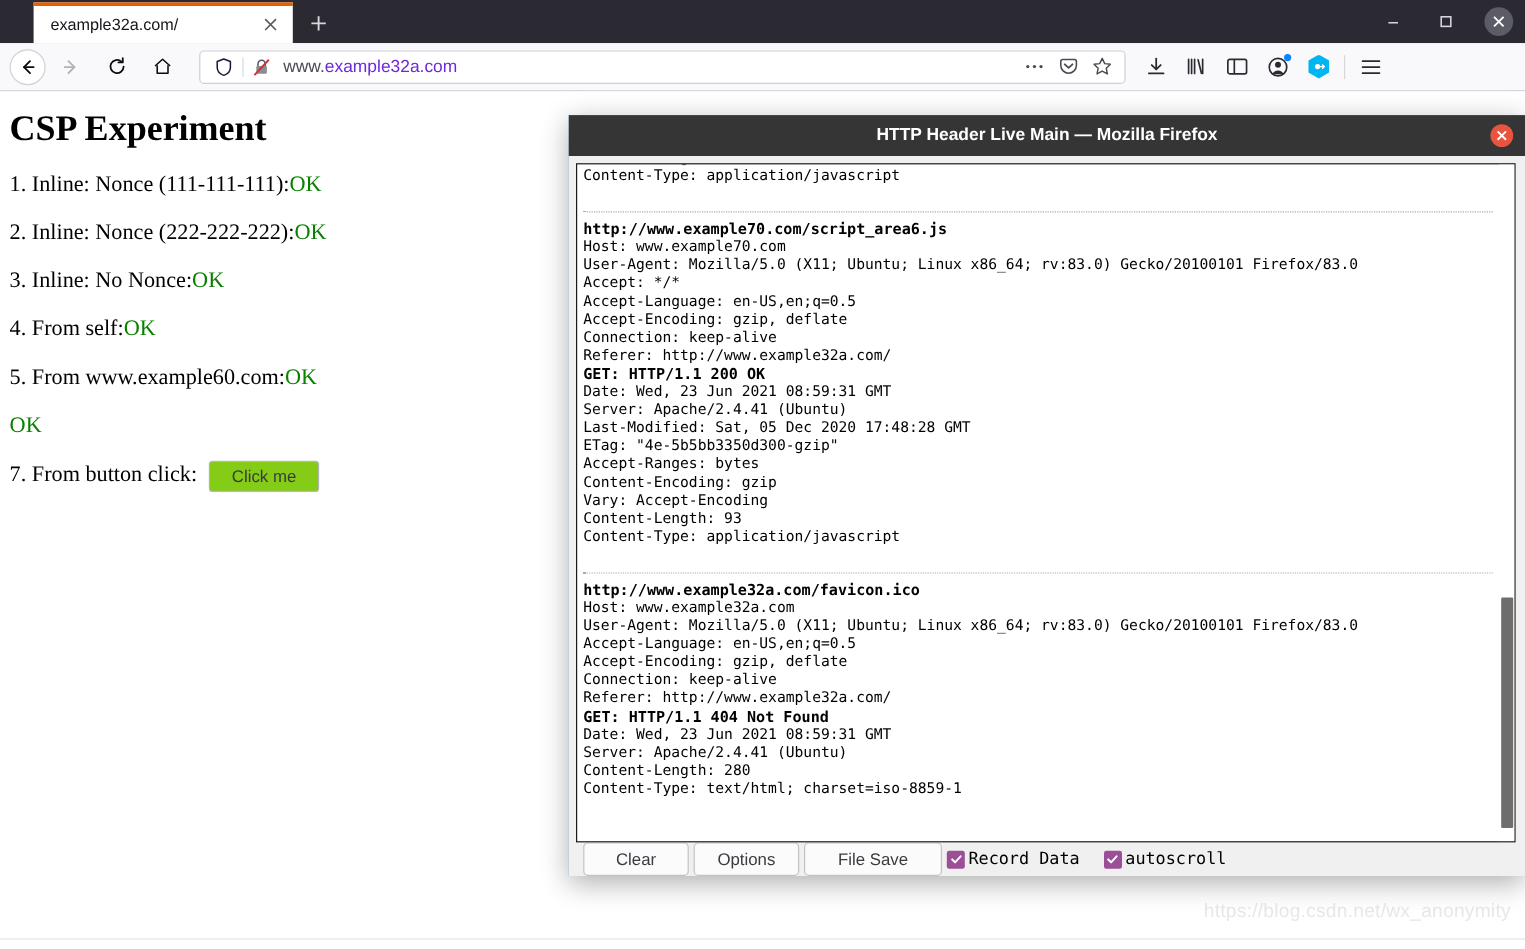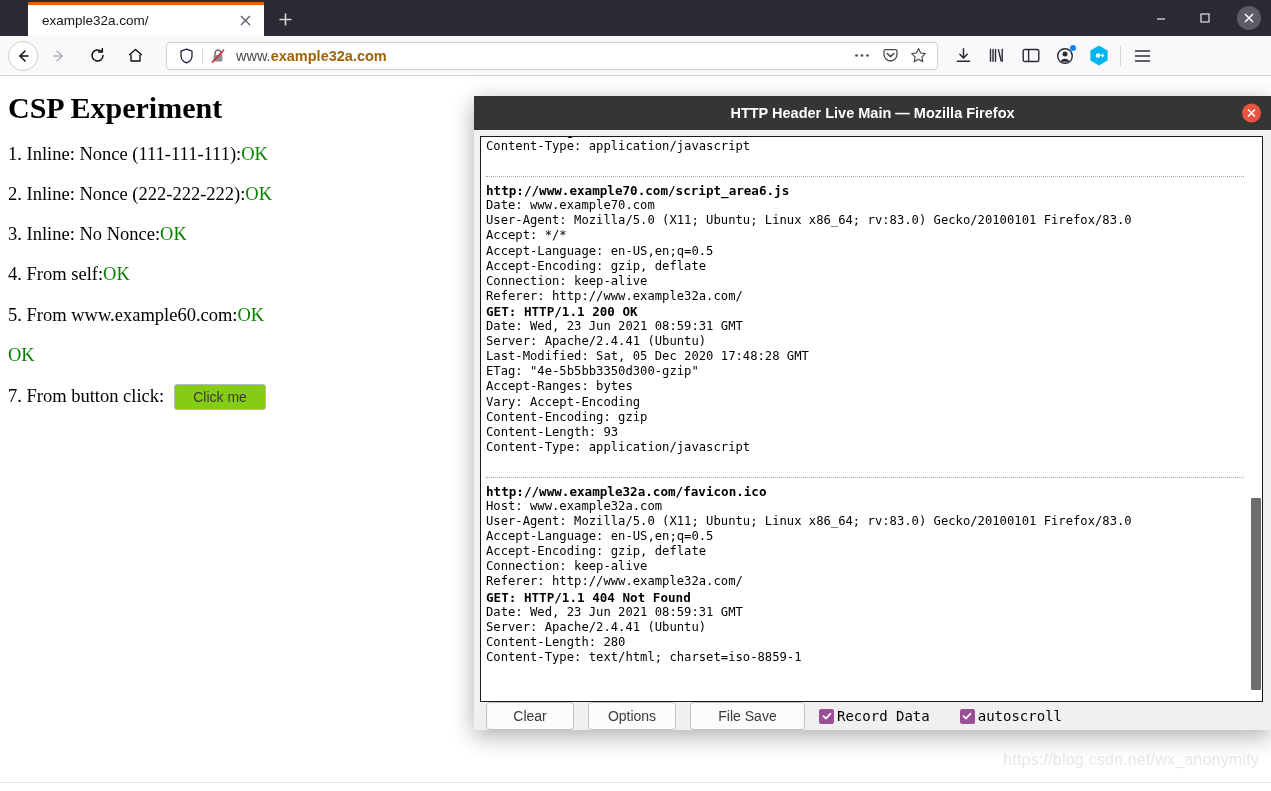--- a/index.html
+++ b/index.html
@@ -13,21 +13,21 @@
   
   .browser { position: absolute; inset: 0; }
 
   .tabstrip {
     position: absolute; left: 0; top: 0; width: 1271px; height: 36px;
     background: #2b2a33;
     display: flex; align-items: flex-end;
   }
   .tab {
     margin-left: 28px;
-    width: 236px; height: 34px;
+    width: 216px; height: 34px;
     background: #ffffff;
     border-top: 3px solid #e66000;
     display: flex; align-items: center;
     padding: 0 8px 0 14px;
     position: relative;
   }
   .tab-title {
     flex: 1;
     font-size: 13.5px; color: #15141a;
     white-space: nowrap; overflow: hidden; text-overflow: ellipsis;
@@ -91,21 +91,21 @@
   .urlbar-icons { display: flex; align-items: center; gap: 0; }
   .shield-ico { width: 22px; display:flex; align-items:center; justify-content:center; }
   .url-sep { width: 1px; height: 16px; background: #dadade; margin: 0 5px; }
   .lock-ico { width: 20px; display:flex; align-items:center; justify-content:center; }
   .url-text {
     flex: 1;
     font-size: 14.5px; color: #4a4a52;
     padding-left: 8px;
     white-space: nowrap; overflow: hidden;
   }
-  .url-text b { color: #a16207; font-weight: 700; }
+  .url-text b { color: #6d28d9; font-weight: 400; }
   .url-right { display: flex; align-items: center; gap: 2px; }
   .url-ib {
     width: 26px; height: 24px;
     display: flex; align-items: center; justify-content: center;
     color: #4a4a52;
   }
   .toolbar-right {
     display: flex; align-items: center; gap: 0;
     padding-right: 4px;
   }
@@ -238,21 +238,21 @@
     position: absolute; right: 1px;
     width: 10px;
     background: #6e6e6e;
     border-radius: 1px;
   }
   .hhl-toolbar {
     flex: 0 0 auto;
     height: 28px;
     display: flex; align-items: center;
     padding: 0 6px 0 6px;
-    gap: 14px;
+    gap: 4px;
   }
   .hhl-btn {
     background: #fbfbfb;
     border: 1px solid #c2c2c2;
     border-radius: 4px;
     font-family: "Liberation Sans", sans-serif;
     font-size: 14px;
     color: #3a3a40;
     padding: 5px 0;
     width: 88px;
@@ -480,35 +480,35 @@
     <div class="hhl-body">
       <div class="log-frame">
         <div class="log-scroll">
           <div class="log-inner" id="log-inner">
               <div class="hblock">
                 <div class="hline">Content-Length: 93</div>
                 <div class="hline">Content-Type: application/javascript</div>
               </div>
               <div class="hblock">
                 <div class="hline url">http://www.example70.com/script_area6.js</div>
-                <div class="hline">Date: www.example70.com</div>
+                <div class="hline">Host: www.example70.com</div>
                 <div class="hline">User-Agent: Mozilla/5.0 (X11; Ubuntu; Linux x86_64; rv:83.0) Gecko/20100101 Firefox/83.0</div>
                 <div class="hline">Accept: */*</div>
                 <div class="hline">Accept-Language: en-US,en;q=0.5</div>
                 <div class="hline">Accept-Encoding: gzip, deflate</div>
                 <div class="hline">Connection: keep-alive</div>
                 <div class="hline">Referer: http://www.example32a.com/</div>
                 <div class="hline status">GET: HTTP/1.1 200 OK</div>
                 <div class="hline">Date: Wed, 23 Jun 2021 08:59:31 GMT</div>
                 <div class="hline">Server: Apache/2.4.41 (Ubuntu)</div>
                 <div class="hline">Last-Modified: Sat, 05 Dec 2020 17:48:28 GMT</div>
                 <div class="hline">ETag: "4e-5b5bb3350d300-gzip"</div>
                 <div class="hline">Accept-Ranges: bytes</div>
+                <div class="hline">Content-Encoding: gzip</div>
                 <div class="hline">Vary: Accept-Encoding</div>
-                <div class="hline">Content-Encoding: gzip</div>
                 <div class="hline">Content-Length: 93</div>
                 <div class="hline">Content-Type: application/javascript</div>
               </div>
               <div class="hblock">
                 <div class="hline url">http://www.example32a.com/favicon.ico</div>
                 <div class="hline">Host: www.example32a.com</div>
                 <div class="hline">User-Agent: Mozilla/5.0 (X11; Ubuntu; Linux x86_64; rv:83.0) Gecko/20100101 Firefox/83.0</div>
                 <div class="hline">Accept-Language: en-US,en;q=0.5</div>
                 <div class="hline">Accept-Encoding: gzip, deflate</div>
                 <div class="hline">Connection: keep-alive</div>

